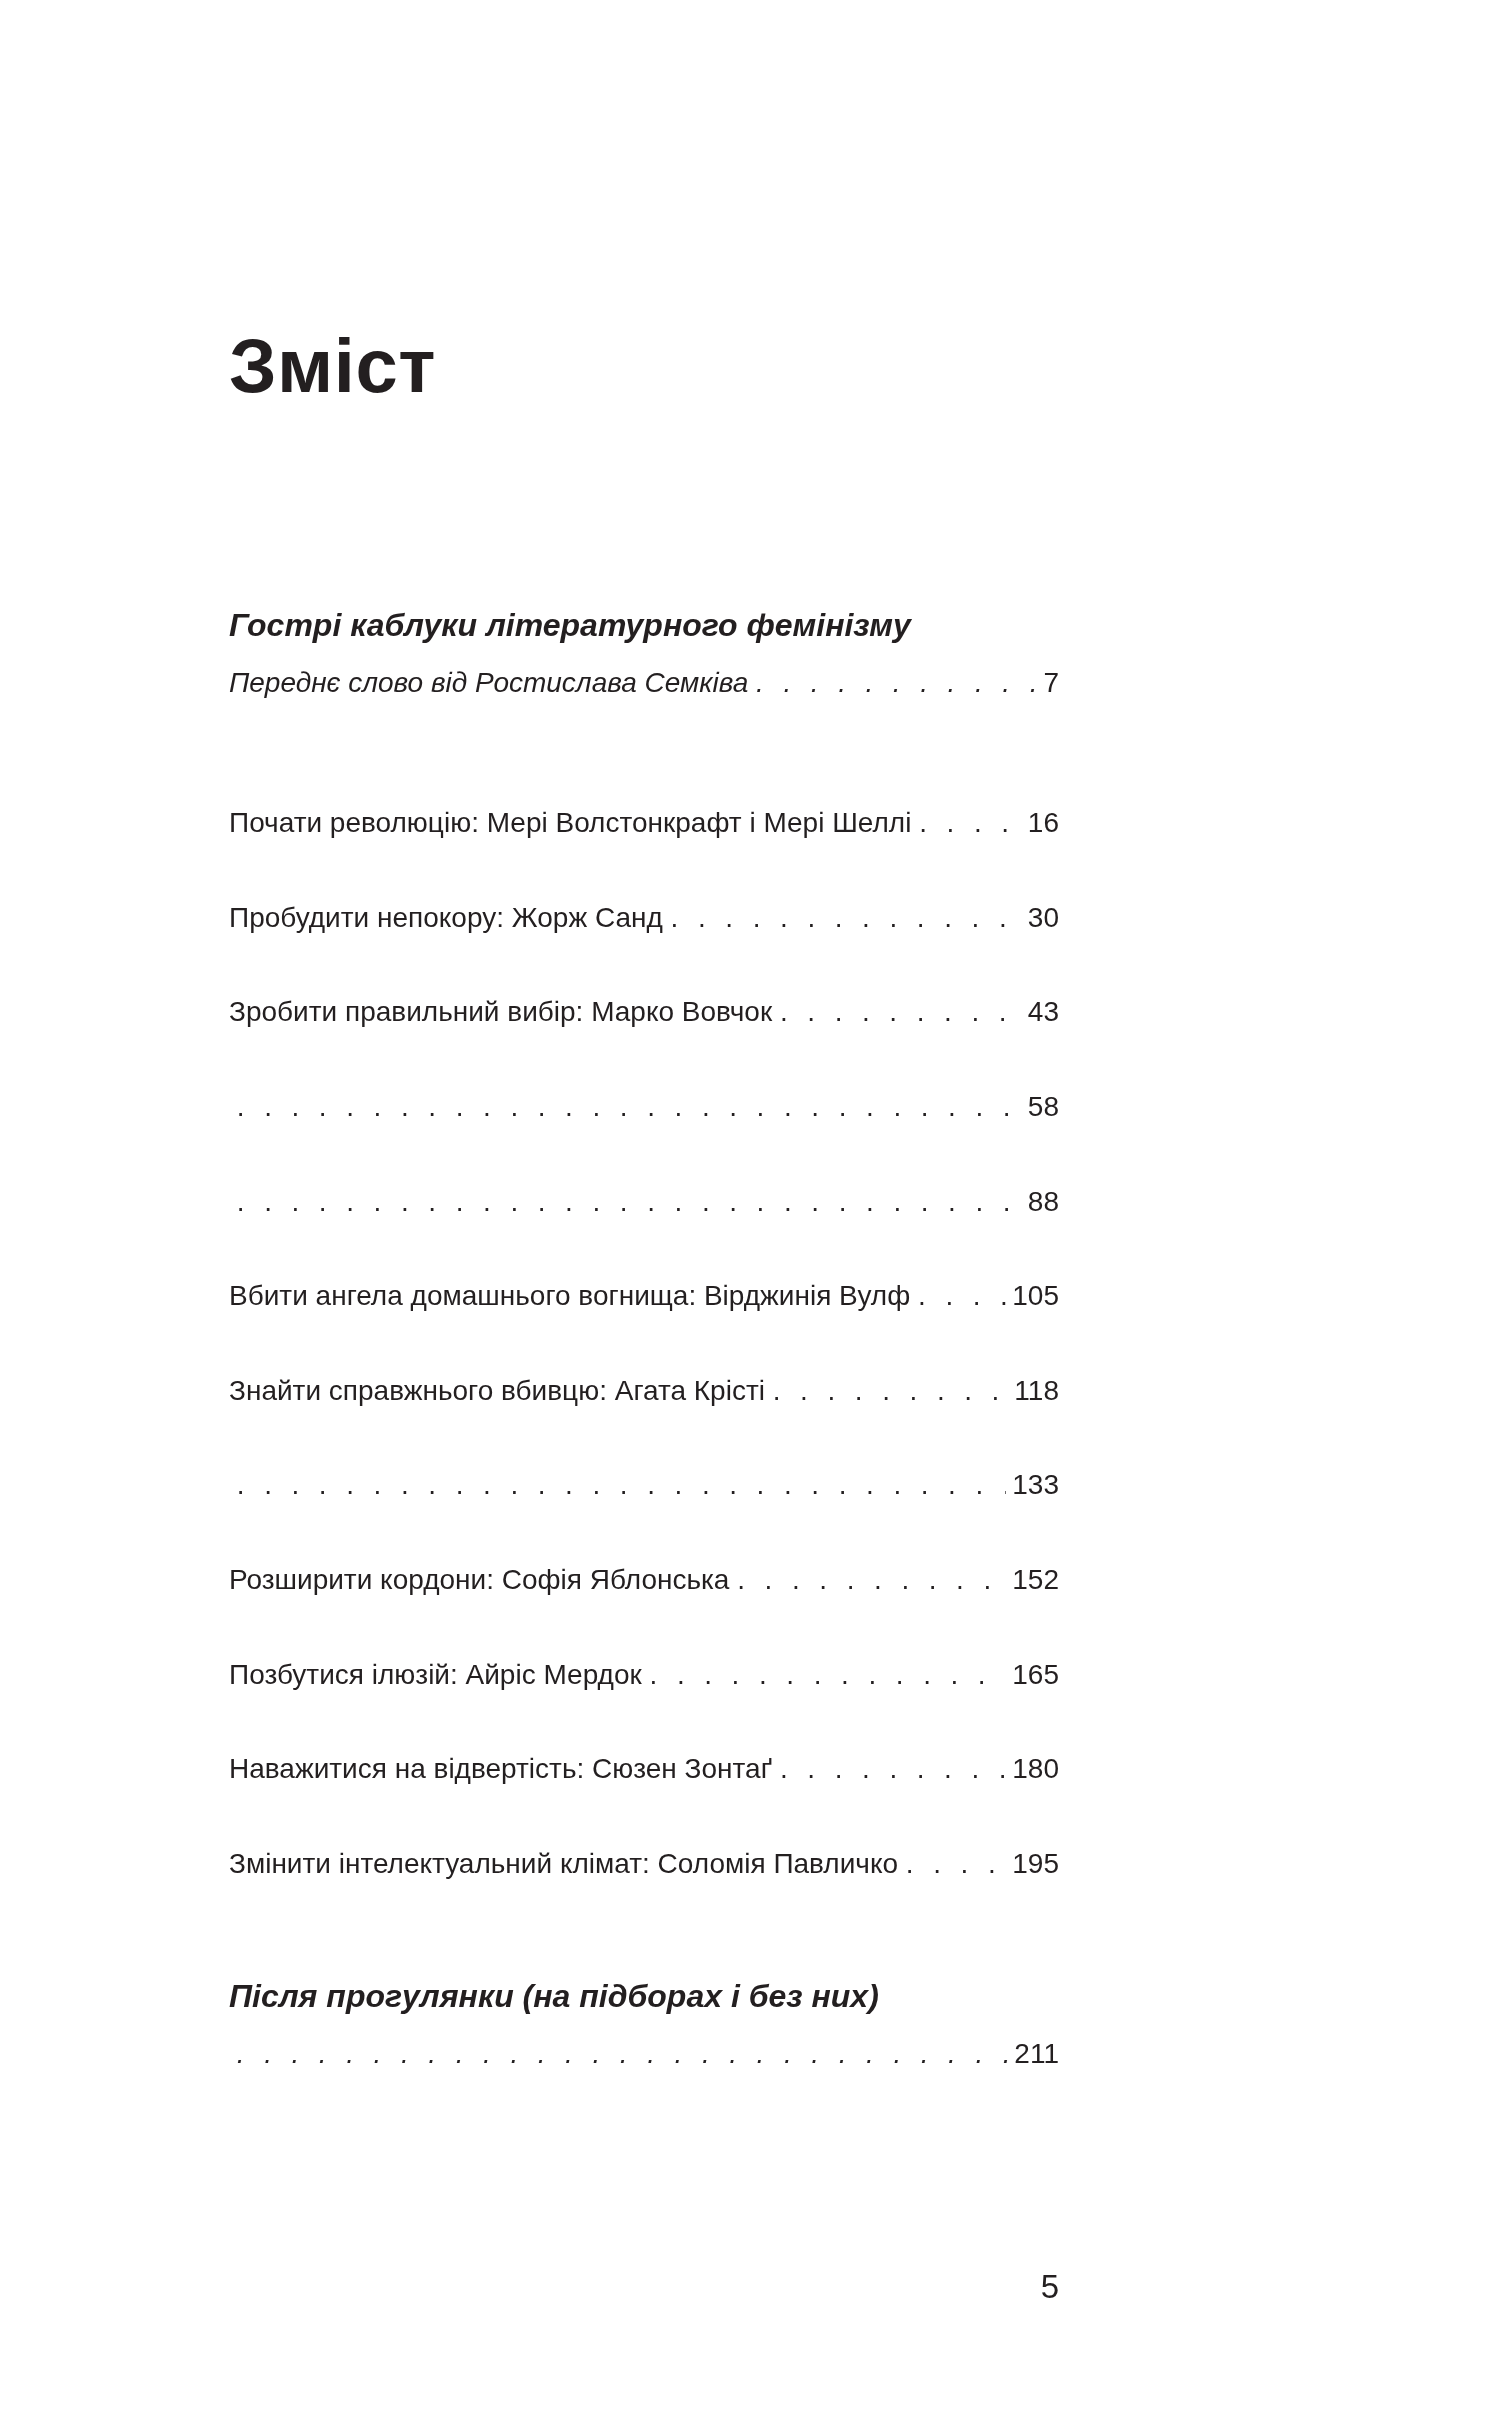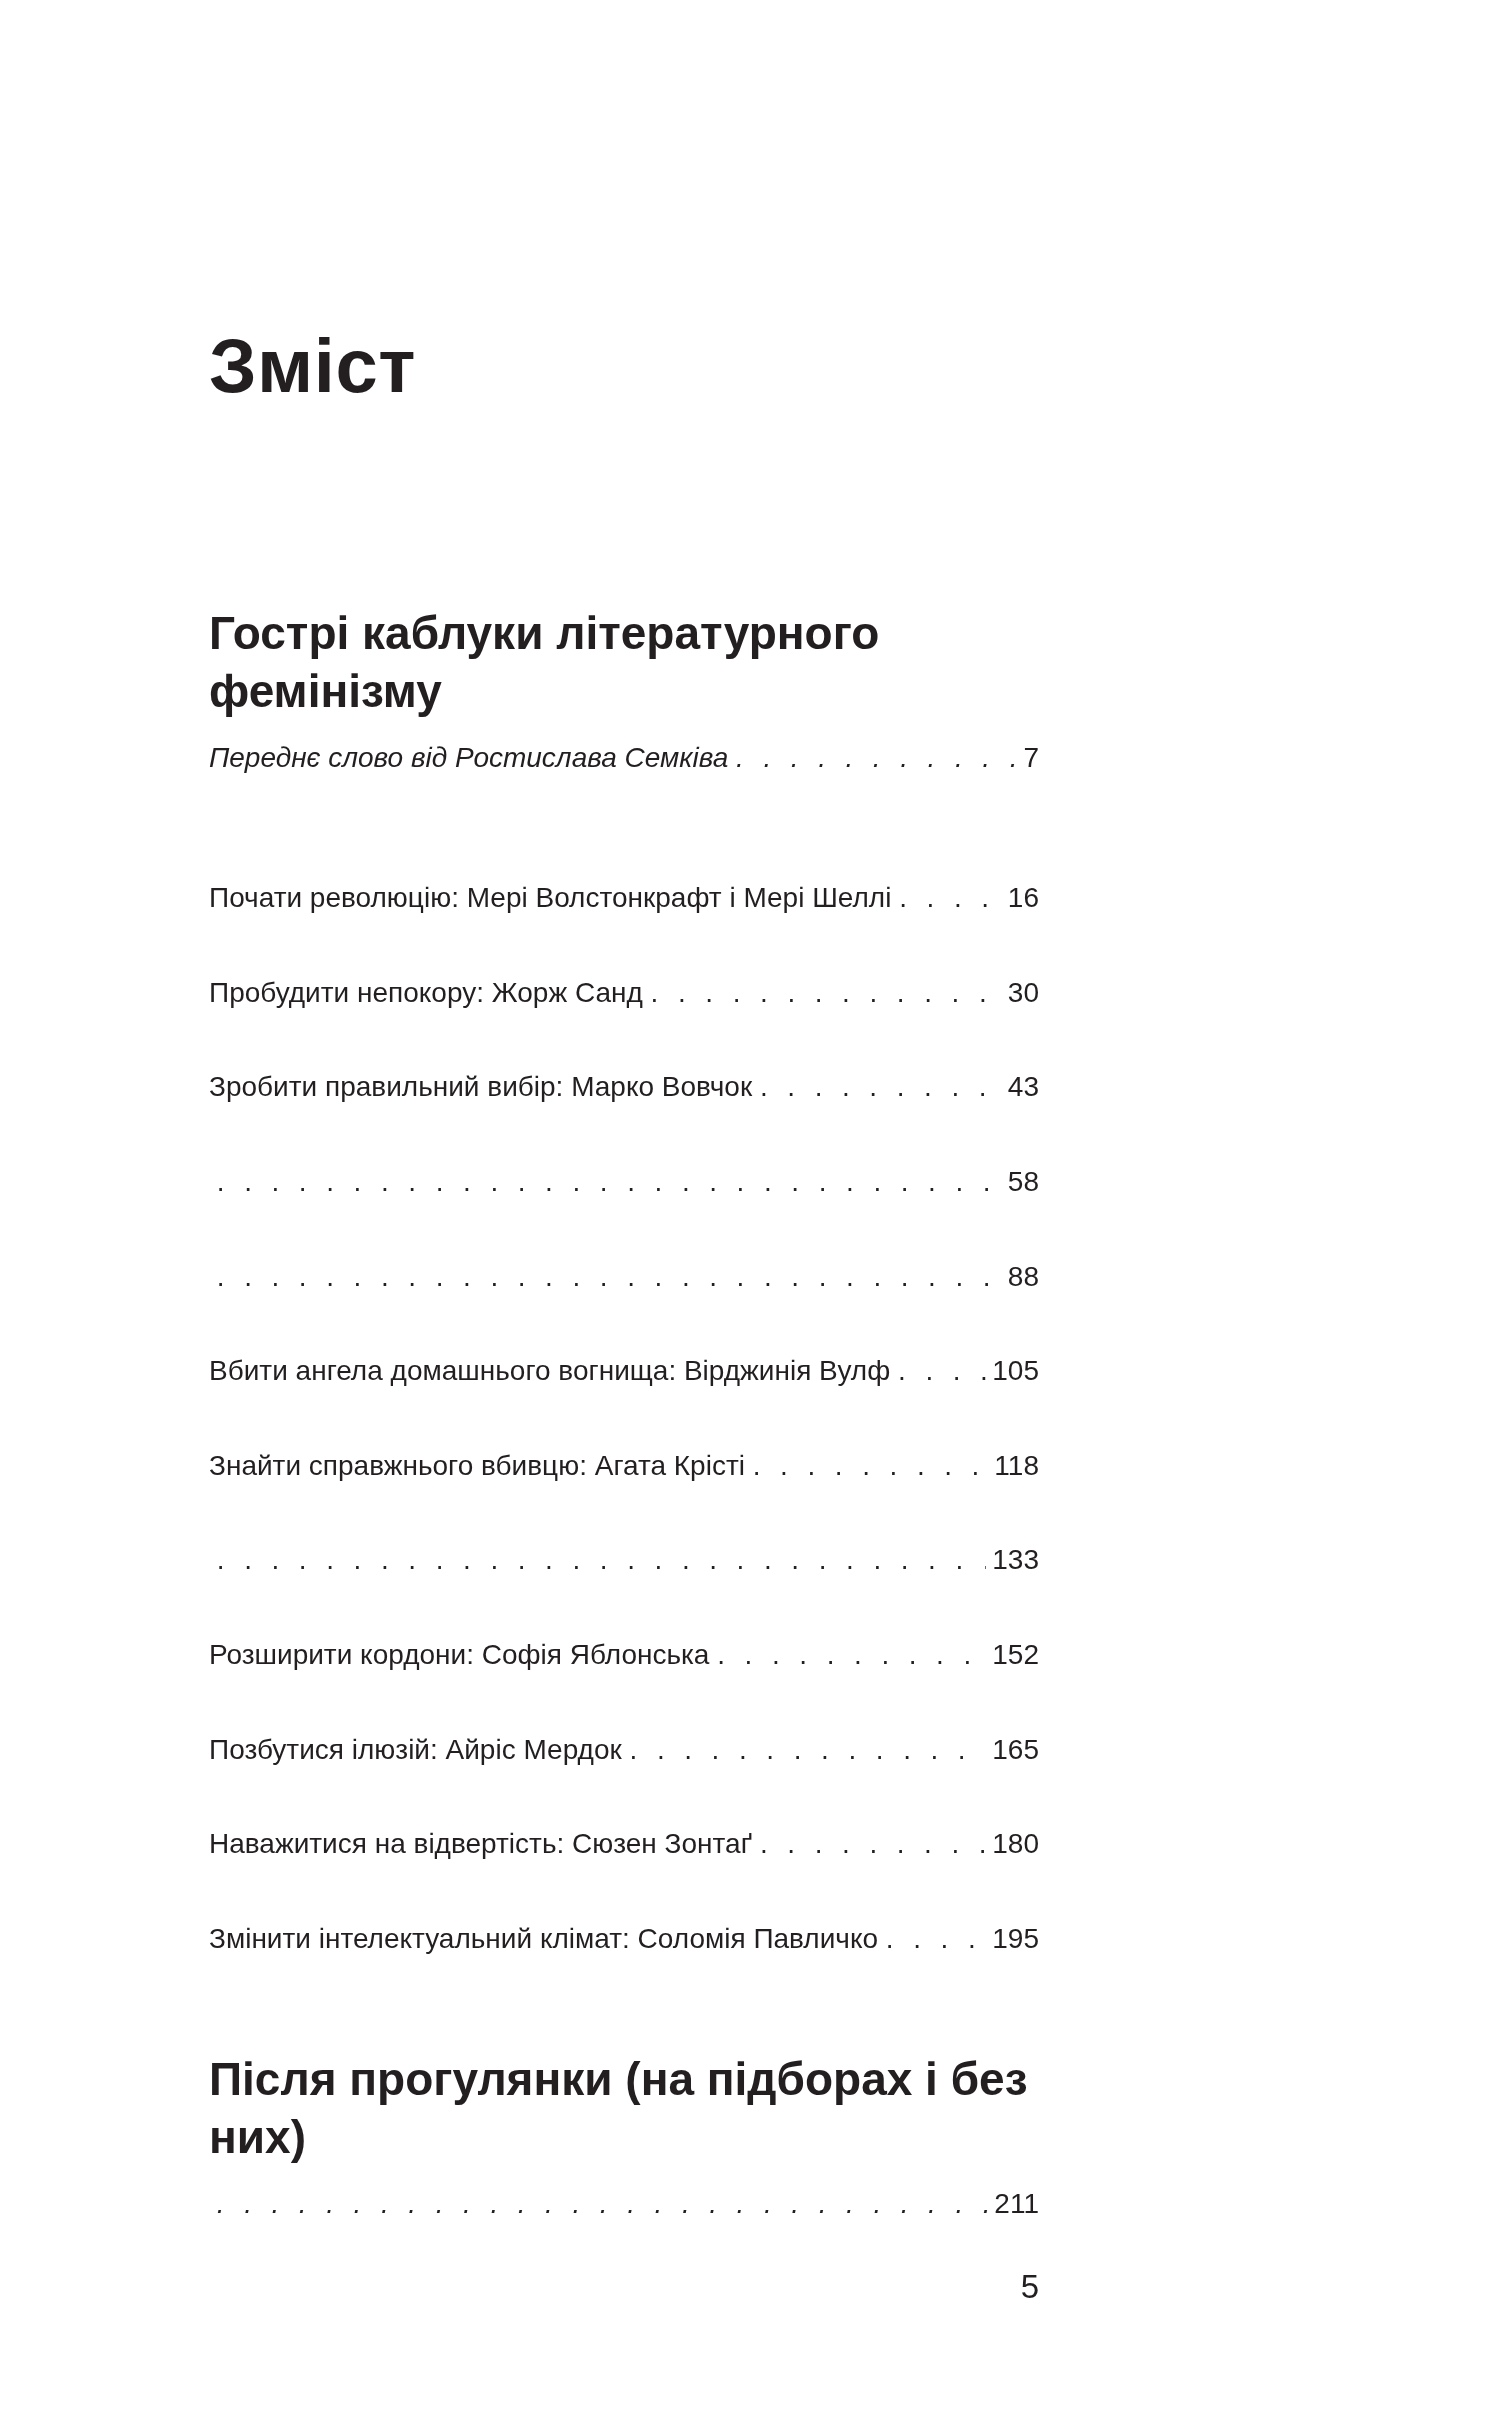--- a/index.html
+++ b/index.html
@@ -10,35 +10,37 @@
   .page {
     position: relative;
     width: 1230px;
     height: 2431px;
     box-sizing: border-box;
     background: #ffffff;
     color: #231f20;
     font-family: "Liberation Sans", sans-serif;
     padding: 328px 191px 0 209px;
     overflow: hidden;
+    margin-left: 20px;
   }
   .book-title {
     margin: 0;
     font-size: 76px;
     font-weight: 800;
     letter-spacing: 0.5px;
     line-height: 1;
   }
   .front-section { margin-top: 201px; }
   .back-section  { margin-top: 96px; }
   .section-heading {
-    font-size: 46px;
+    font-size: 32px;
     font-weight: 700;
     line-height: 1.25;
     margin: 0;
+    font-style: italic;
   }
   .toc-row {
     display: flex;
     align-items: baseline;
     font-size: 28px;
     line-height: 1.2;
     font-weight: 400;
   }
   .toc-row.italic { font-style: italic; }
   .front-section .toc-row, .back-section .toc-row { margin-top: 20.6px; }

